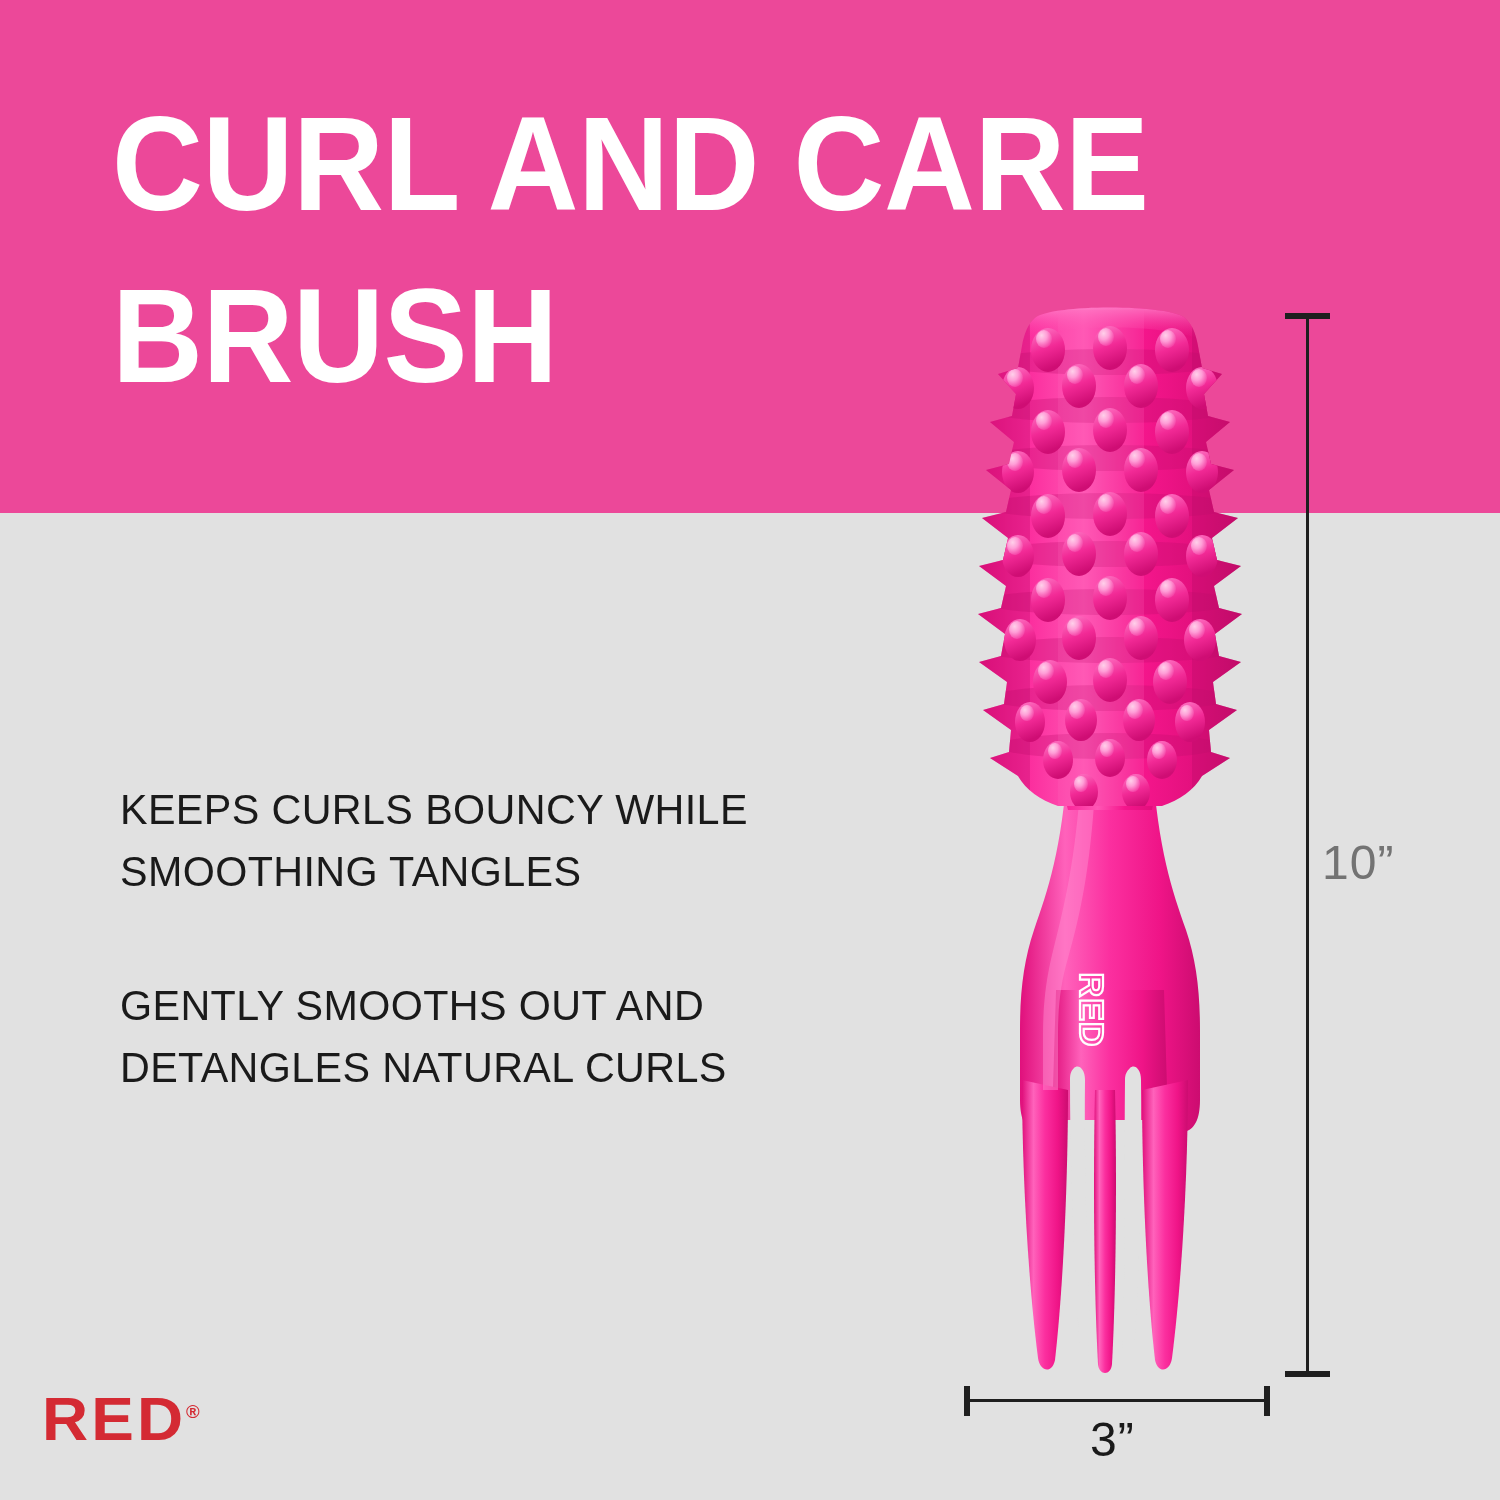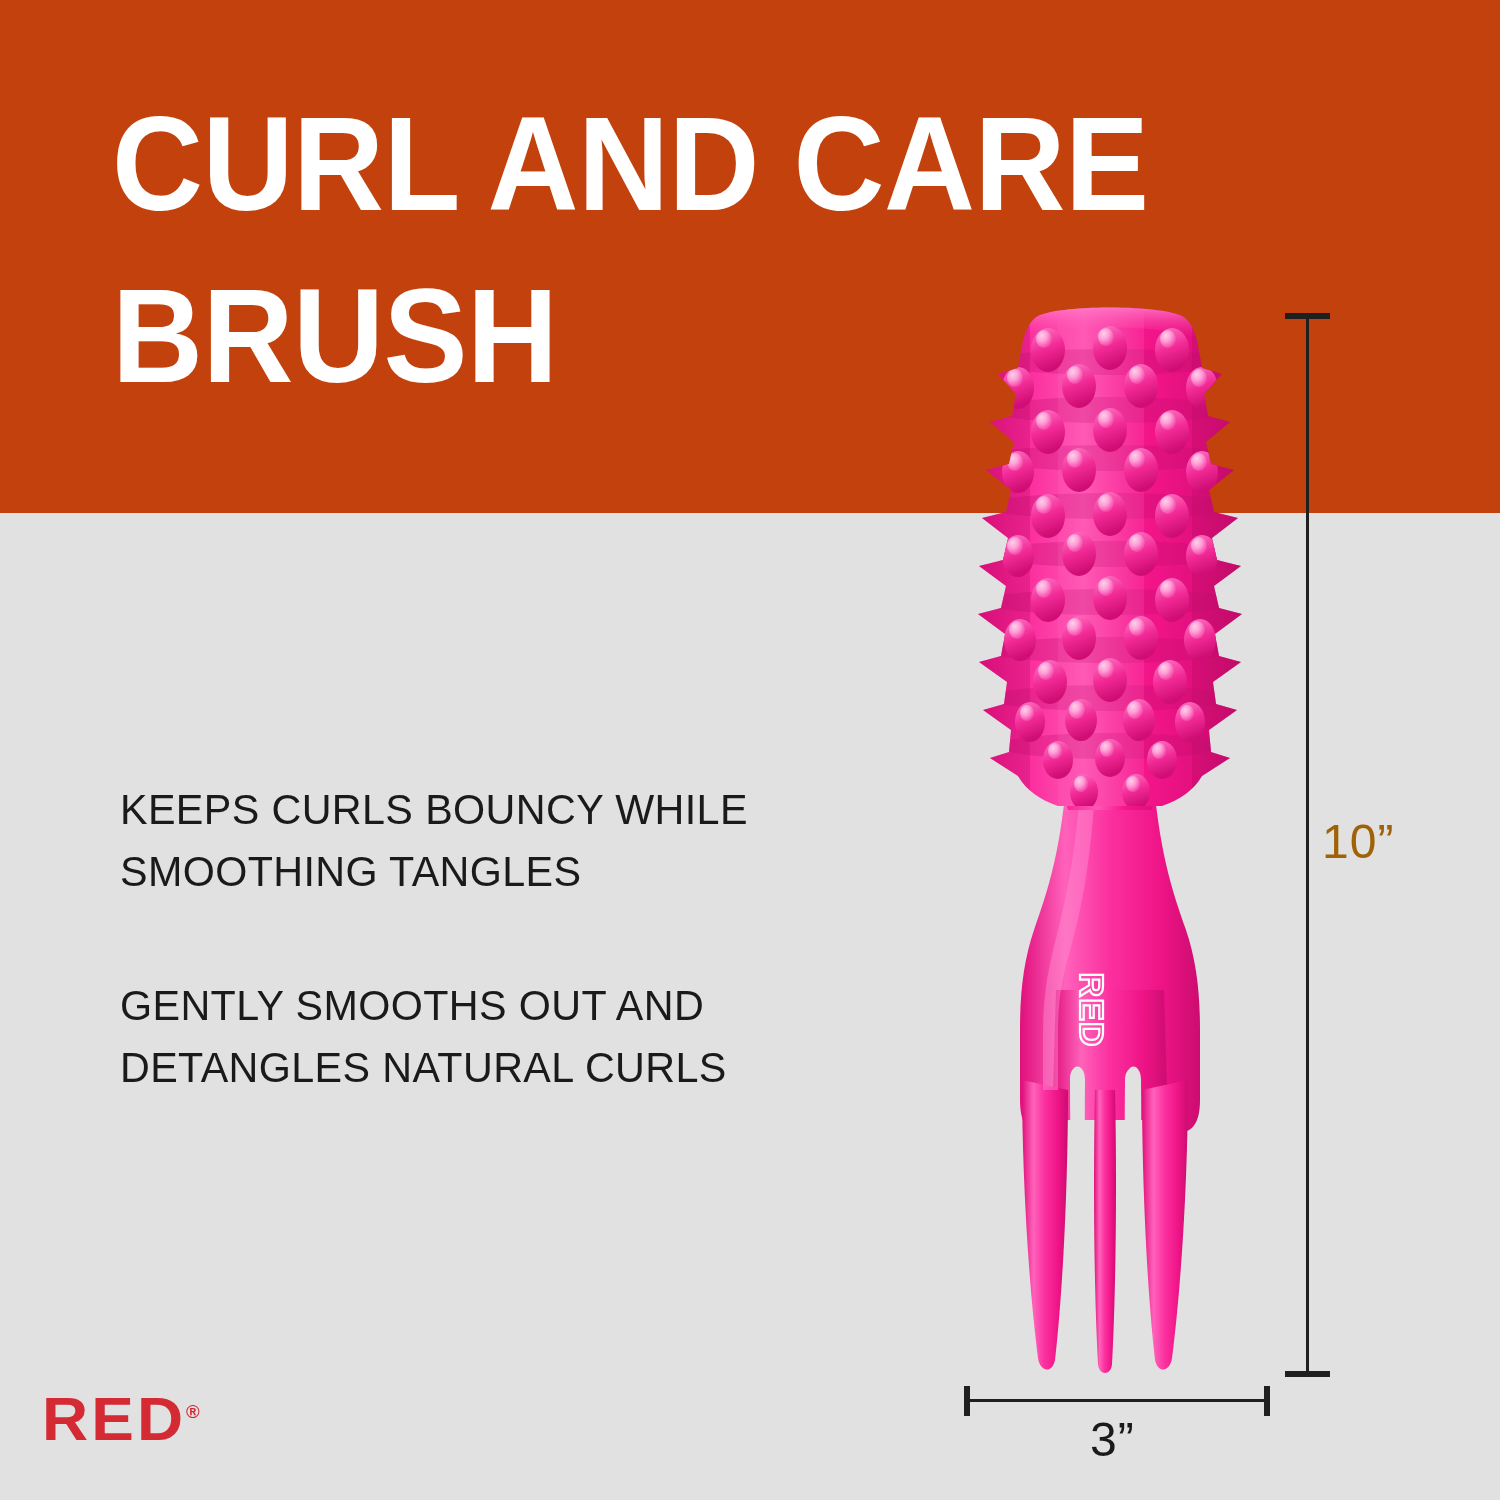--- a/index.html
+++ b/index.html
@@ -16,21 +16,21 @@
     font-family: "Liberation Sans", sans-serif;
     -webkit-font-smoothing: antialiased;
   }
 
   
   .banner {
     position: absolute;
     left: 0; top: 0;
     width: 1500px;
     height: 513px;
-    background: #c2410c;
+    background: #ec4899;
   }
   .headline {
     position: absolute;
     left: 112px;
     top: 78px;
     width: 1200px;
     color: #ffffff;
     font-family: "Liberation Sans", sans-serif;
     font-weight: bold;
     font-size: 134px;
@@ -96,22 +96,22 @@
     left: 1285px;
     width: 45px;
     height: 6px;
     background: #1f1f1f;
   }
   .dim-v-cap-top { top: 313px; }
   .dim-v-cap-bottom { top: 1371px; }
   .dim-v-label {
     position: absolute;
     left: 1322px;
-    top: 818px;
-    color: #a16207;
+    top: 839px;
+    color: #737373;
     font-family: "Liberation Sans", sans-serif;
     font-size: 48px;
     line-height: 48px;
     letter-spacing: 1px;
   }
 
   .dim-h-line {
     position: absolute;
     left: 965px;
     top: 1399px;

